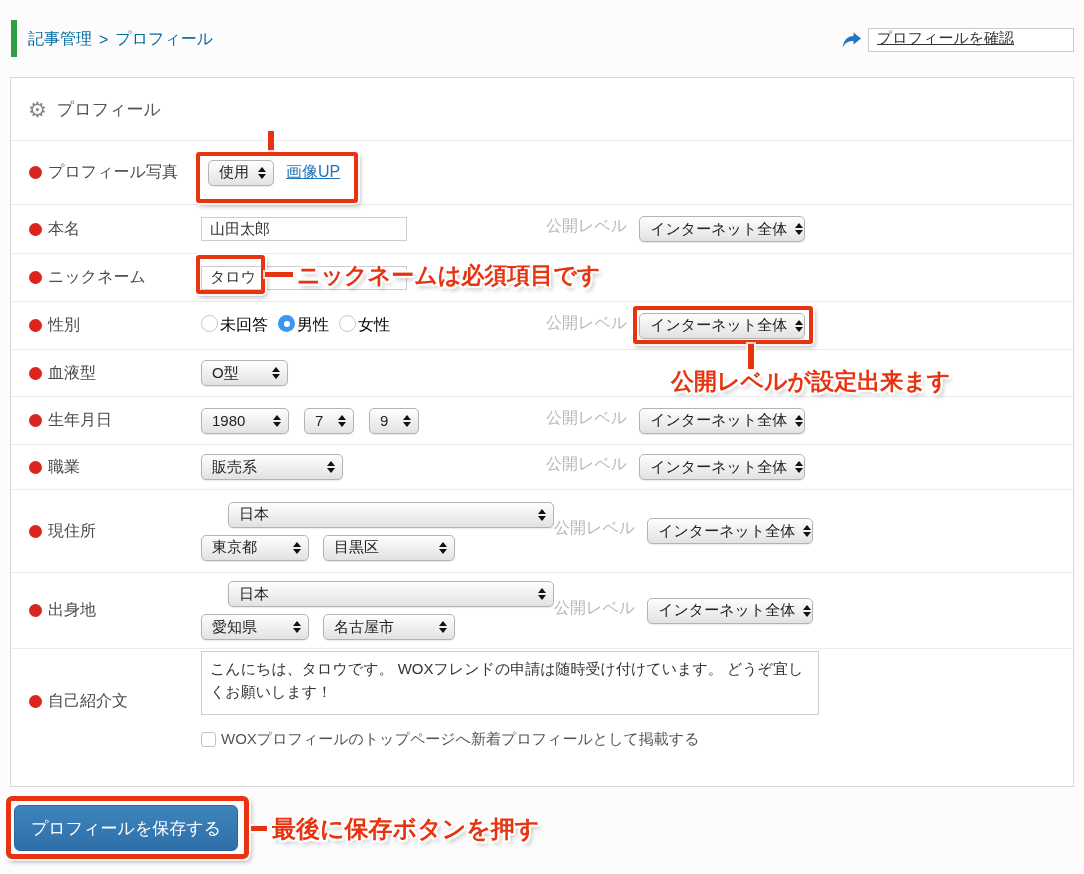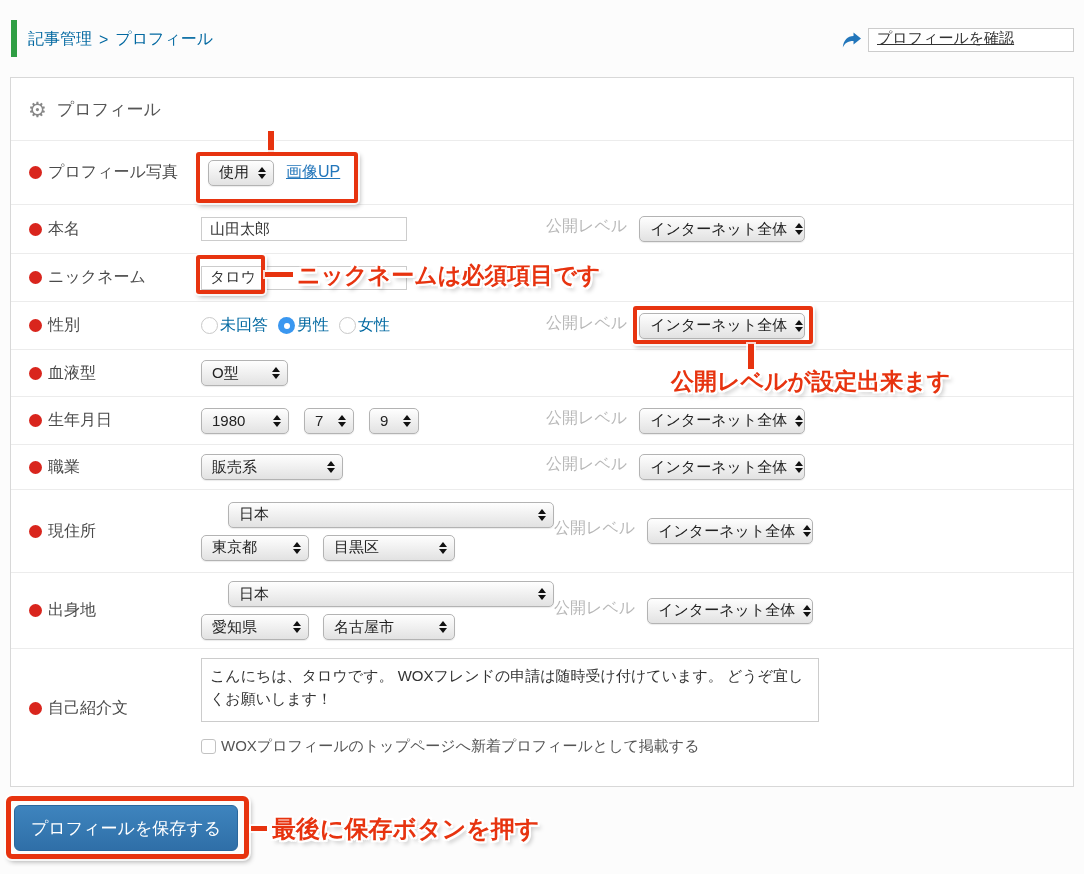--- a/index.html
+++ b/index.html
@@ -26,41 +26,41 @@
   .row { display:flex; align-items:center; padding:0 18px; border-top:1px solid #ececec; }
   .lbl { flex:0 0 172px; display:flex; align-items:center; gap:6px; font-size:16px; color:#4a4a4a; }
   .bullet { width:13px; height:13px; border-radius:50%; background:#d9251d; flex:0 0 13px; }
   .ctrl { flex:0 0 345px; display:flex; align-items:center; }
   .pub { display:flex; align-items:flex-start; gap:12px; }
   .pub-label { color:#b8b8b8; font-size:16px; }
 
   .row-photo{height:64px} .row-name{height:49px} .row-nick{height:48px}
   .row-gender{height:48px} .row-blood{height:47px} .row-birth{height:48px}
   .row-job{height:45px} .row-addr{height:83px} .row-home{height:76px}
-  .row-bio{height:138px; align-items:flex-start; padding-top:9px;}
+  .row-bio{height:138px; align-items:flex-start; padding-top:2px;}
   .row-bio .lbl{ margin-top:40px; }
   .col { flex-direction:column; align-items:flex-start !important; gap:7px; justify-content:center; }
 
   
   .sel { display:inline-flex; align-items:center; justify-content:space-between; height:26px;
     padding:0 7px 0 10px; background:linear-gradient(#fefefe,#e2e2e2); border:1px solid #b3b3b3;
     border-radius:5px; font-size:15px; color:#222; box-shadow:0 1px 1px rgba(0,0,0,.08); cursor:default; white-space:nowrap; }
   .arrows { display:flex; flex-direction:column; gap:2px; margin-left:8px; }
   .arrows i { display:block; width:0; height:0; }
   .arrows .up { border-left:4px solid transparent; border-right:4px solid transparent; border-bottom:5px solid #111; }
   .arrows .dn { border-left:4px solid transparent; border-right:4px solid transparent; border-top:5px solid #111; }
   .w-use{width:66px; margin-left:7px;} .w-publish{width:166px;} .w-blood{width:87px;}
   .w-year{width:88px;} .w-md{width:50px; margin-left:15px;} .w-job{width:142px;}
   .w-country{width:326px;margin-left:27px;} .w-pref{width:108px;} .w-city{width:132px; margin-left:14px;}
 
   .txt { height:24px; width:206px; border:1px solid #ccc; padding:0 8px; font-size:15px; color:#333; background:#fff; }
   .link { color:#2276bb; font-size:16px; text-decoration:underline; cursor:pointer; margin-left:12px; }
 
   .radio-group { display:flex; align-items:center; gap:10px; }
-  .radio-opt { display:flex; align-items:center; gap:2px; font-size:16px; color:#0369a1; cursor:pointer; }
+  .radio-opt { display:flex; align-items:flex-start; gap:2px; font-size:16px; color:#000000; cursor:pointer; }
   .radio { width:17px; height:17px; border-radius:50%; border:1px solid #c9c9c9; background:#fff; }
   .radio.checked { border:none; background:#3a97f0; position:relative; }
   .radio.checked::after { content:""; position:absolute; left:5.5px; top:5.5px; width:6px; height:6px; border-radius:50%; background:#fff; }
 
   .bio-area { width:618px; height:64px; border:1px solid #ccc; padding:6px 8px; font-size:15px; line-height:1.5;
     color:#333; resize:none; font-family:inherit; background:#fff; }
   .cb-line { display:flex; align-items:center; gap:5px; margin-top:11px; font-size:15px; color:#555; }
   .cb { width:15px; height:15px; border:1px solid #c2c2c2; border-radius:3px; background:#fff; flex:0 0 15px; cursor:pointer; }
 
   

